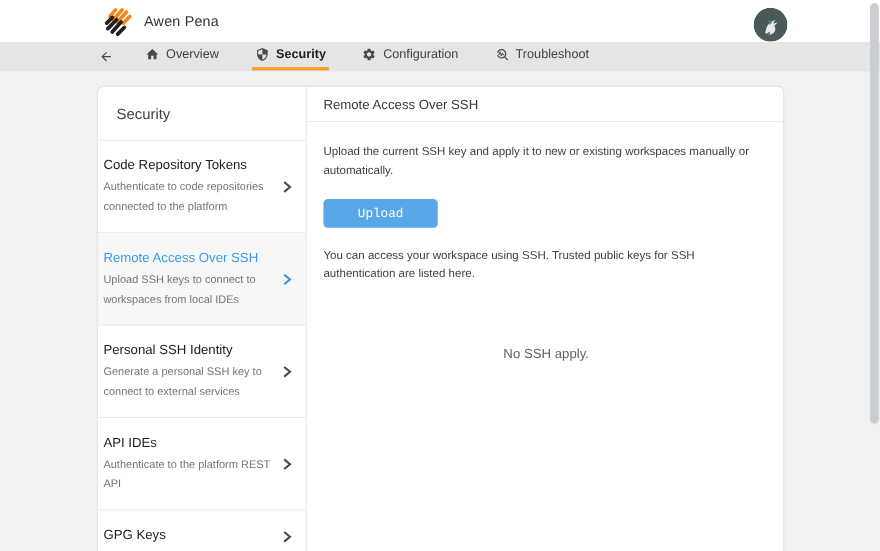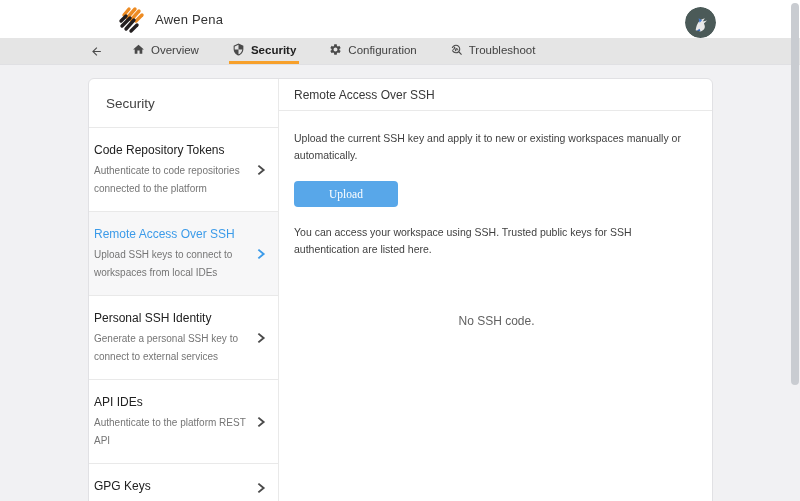--- a/index.html
+++ b/index.html
@@ -1,21 +1,21 @@
 <!DOCTYPE html>
 <html><head>
 <meta charset="utf-8">
 <style>
   * { margin:0; padding:0; box-sizing:border-box; }
   html,body { width:800px; height:501px; overflow:hidden; background:#fff;
     font-family:"Liberation Sans", sans-serif; color:#3c3c3c; }
 
   
   .topbar { height:38px; background:#fff; display:flex; align-items:center;
-    padding-left:118px; position:relative; }
+    padding-left:94px; position:relative; }
   .logo { width:27px; height:29px; margin-right:10px; flex:0 0 auto; }
   .app-title { font-size:13px; font-weight:500; color:#333; letter-spacing:.2px; }
   .avatar { position:absolute; right:84px; top:7px; width:31px; height:31px;
     border-radius:50%; overflow:hidden; cursor:pointer; }
 
   
   .navbar { height:27px; background:#e5e5e5; border-bottom:1px solid #e0e0e3;
     display:flex; align-items:stretch; padding-left:90px; }
   .back-btn { display:flex; align-items:center; margin-right:26px; cursor:pointer; }
   .tab { display:flex; align-items:center; gap:6px; margin-right:27px;
@@ -47,21 +47,21 @@
 
   
   .main { flex:1; display:flex; flex-direction:column; min-width:0; }
   .main-head { height:32px; border-bottom:1px solid #e9e9e9; display:flex;
     align-items:center; padding-left:15px; font-size:12px; font-weight:500;
     color:#383838; }
   .main-body { padding:19px 13px 0 15px; }
   .para { font-size:10.5px; line-height:17px; color:#3f3f3f; max-width:412px; }
   .upload-btn { display:block; margin:17px 0 17px 0; width:104px; height:26px;
     background:#58A7E9; color:#fff; border:none; border-radius:4px;
-    font-size:11.5px; font-family:Liberation Serif, serif; cursor:pointer; }
+    font-size:11.5px; font-family:Liberation Mono, monospace; cursor:pointer; }
   .empty { text-align:center; font-size:12px; color:#616161; margin-top:56px; }
 
   
   .scrollbar { position:fixed; right:1px; top:3px; width:8px; height:382px;
     background:#c9ccd1; border-radius:4px; cursor:pointer; z-index:20; }
 </style>
 </head>
 <body>
 
 <div class="topbar">
@@ -171,20 +171,20 @@
           </svg>
       </div>
     </div>
 
     <div class="main">
       <div class="main-head">Remote Access Over SSH</div>
       <div class="main-body">
         <p class="para">Upload the current SSH key and apply it to new or existing workspaces manually or automatically.</p>
         <button class="upload-btn">Upload</button>
         <p class="para">You can access your workspace using SSH. Trusted public keys for SSH authentication are listed here.</p>
-        <div class="empty">No SSH code.</div>
+        <div class="empty">No SSH apply.</div>
       </div>
     </div>
 
   </div>
 </div>
 
 <div class="scrollbar"></div>
 
 </body></html>

